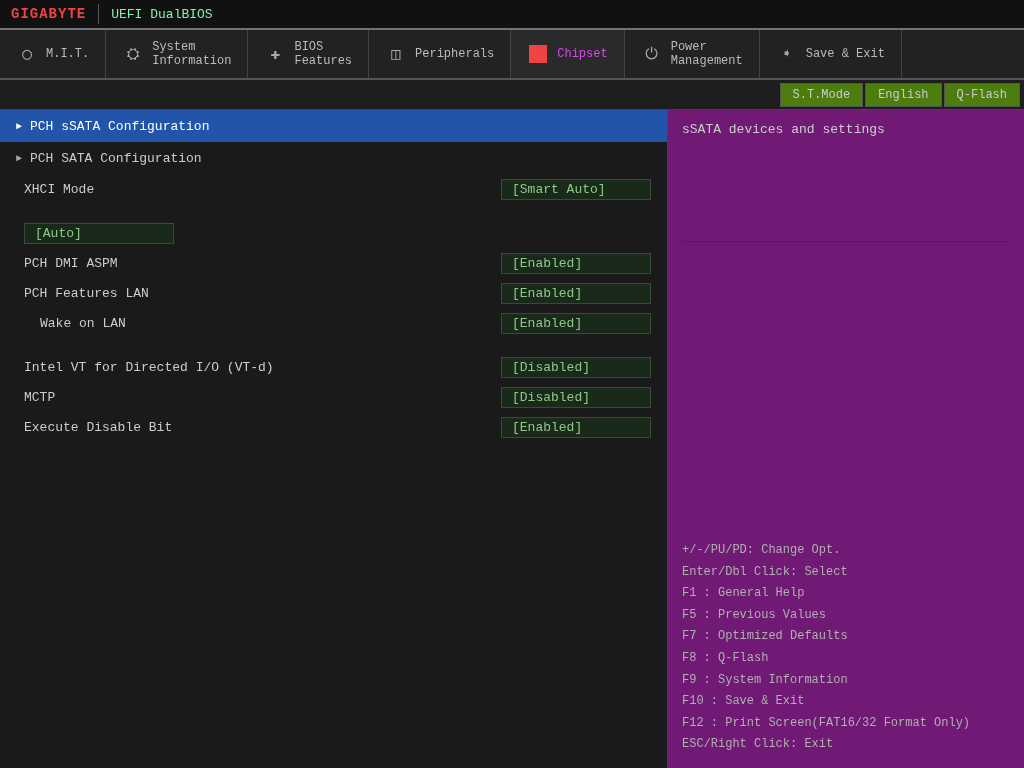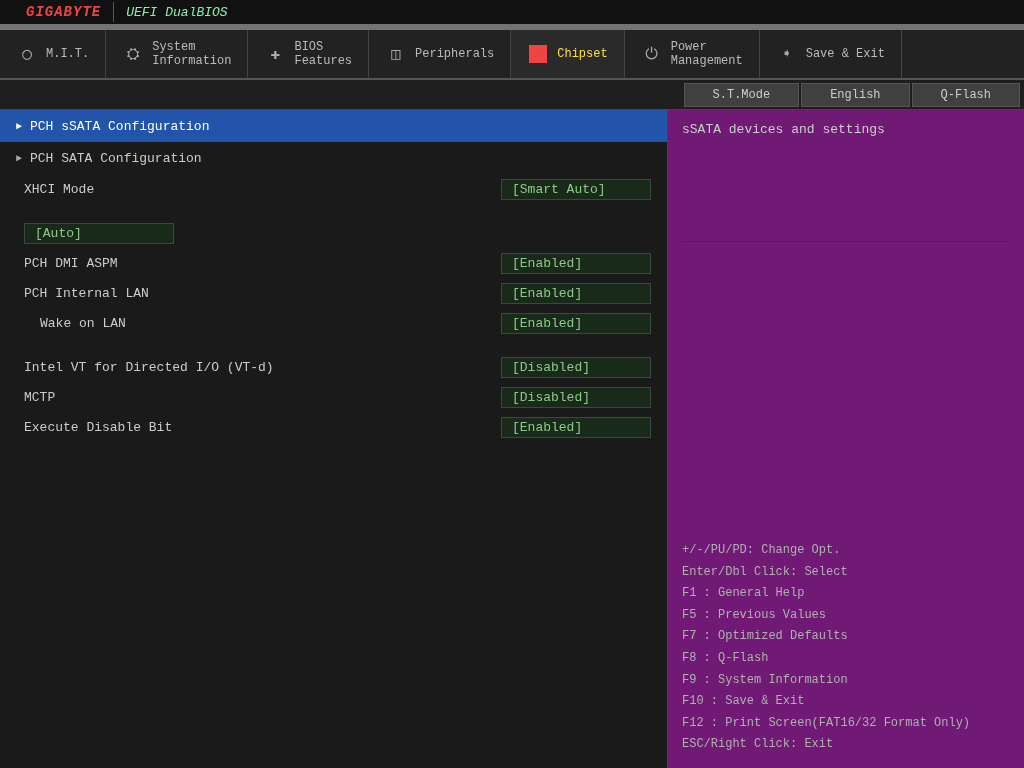--- a/index.html
+++ b/index.html
@@ -12,24 +12,23 @@
       color: #d0d0d0;
       overflow: hidden;
     }
 
     
     #header {
       display: flex;
       align-items: center;
       background: #111;
       height: 30px;
-      border-bottom: 6px solid #737373;
-      padding: 0 26px;
+      border-bottom: 2px solid #737373;
+      padding: 0 11px;
       gap: 12px;
-      font-style: italic;
     }
     #brand {
       font-weight: bold;
       font-size: 14px;
       color: #fff;
       letter-spacing: 1px;
     }
     #brand span { color: #e44; }
     #divider-brand {
       width: 1px;
@@ -52,21 +51,21 @@
       display: flex;
       align-items: center;
       padding: 0 16px;
       gap: 8px;
       cursor: pointer;
       border-right: 1px solid #444;
       color: #bbb;
       font-size: 12px;
       min-width: 100px;
     }
-    .nav-tab.active { background: #2a2a2a; color: #fde047; font-family: Liberation Mono, monospace; }
+    .nav-tab.active { background: #2a2a2a; color: #d946ef; font-family: Liberation Mono, monospace; }
     .nav-tab .tab-icon {
       width: 22px;
       height: 22px;
       display: flex;
       align-items: center;
       justify-content: center;
       color: #aaa;
       font-size: 16px;
     }
     .nav-tab.active .tab-icon { color: #e44; }
@@ -84,22 +83,22 @@
       display: flex;
       justify-content: flex-end;
       background: #1e1e1e;
       height: 30px;
       border-bottom: 1px solid #444;
       padding: 0 4px;
       align-items: center;
       gap: 2px;
     }
     .sub-btn {
-      padding: 4px 28px;
-      background: #404040;
+      padding: 4px 12px;
+      background: #4d7c0f;
       border: 1px solid #555;
       color: #ccc;
       font-family: 'Courier New', monospace;
       font-size: 12px;
       cursor: pointer;
     }
 
     
     #main {
       display: flex;
@@ -274,21 +273,21 @@
     <div class="setting-row">
       <span class="setting-value">[Auto]</span>
     </div>
 
     <div class="setting-row">
       <span class="setting-label">PCH DMI ASPM</span>
       <span class="setting-value">[Enabled]</span>
     </div>
 
     <div class="setting-row">
-      <span class="setting-label">PCH Internal LAN</span>
+      <span class="setting-label">PCH Features LAN</span>
       <span class="setting-value">[Enabled]</span>
     </div>
 
     <div class="setting-row indent">
       <span class="setting-label">Wake on LAN</span>
       <span class="setting-value">[Enabled]</span>
     </div>
     <div class="setting-spacer"></div>
 
     <div class="setting-row">

